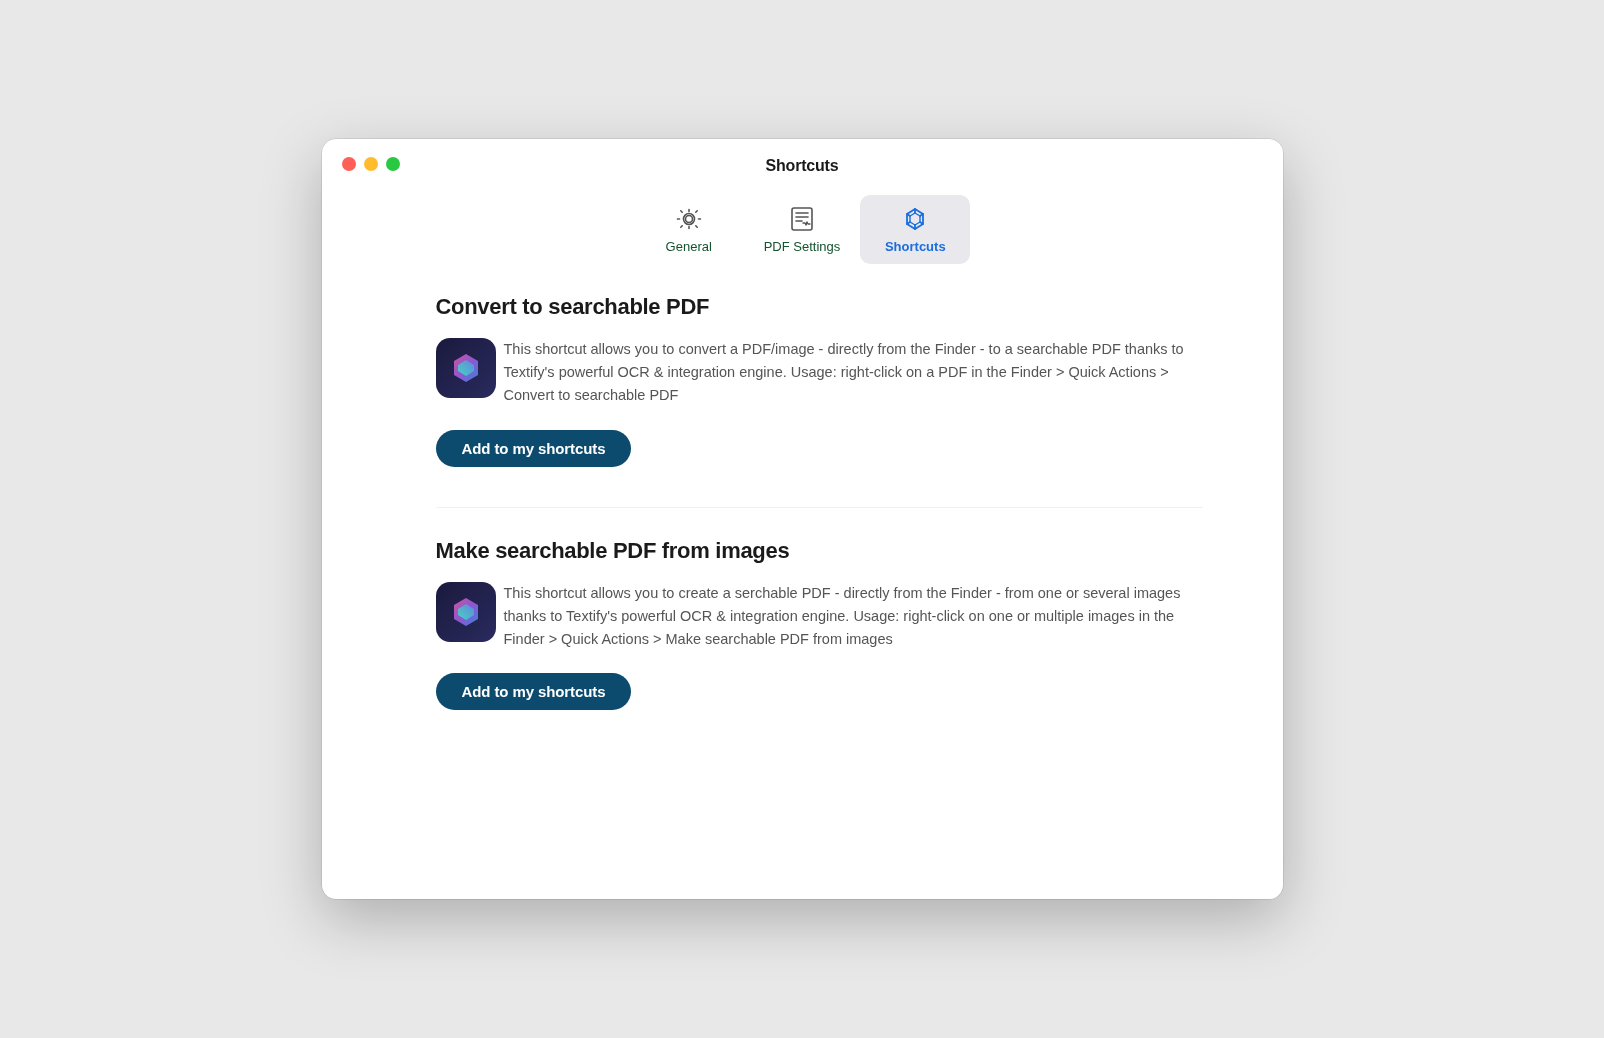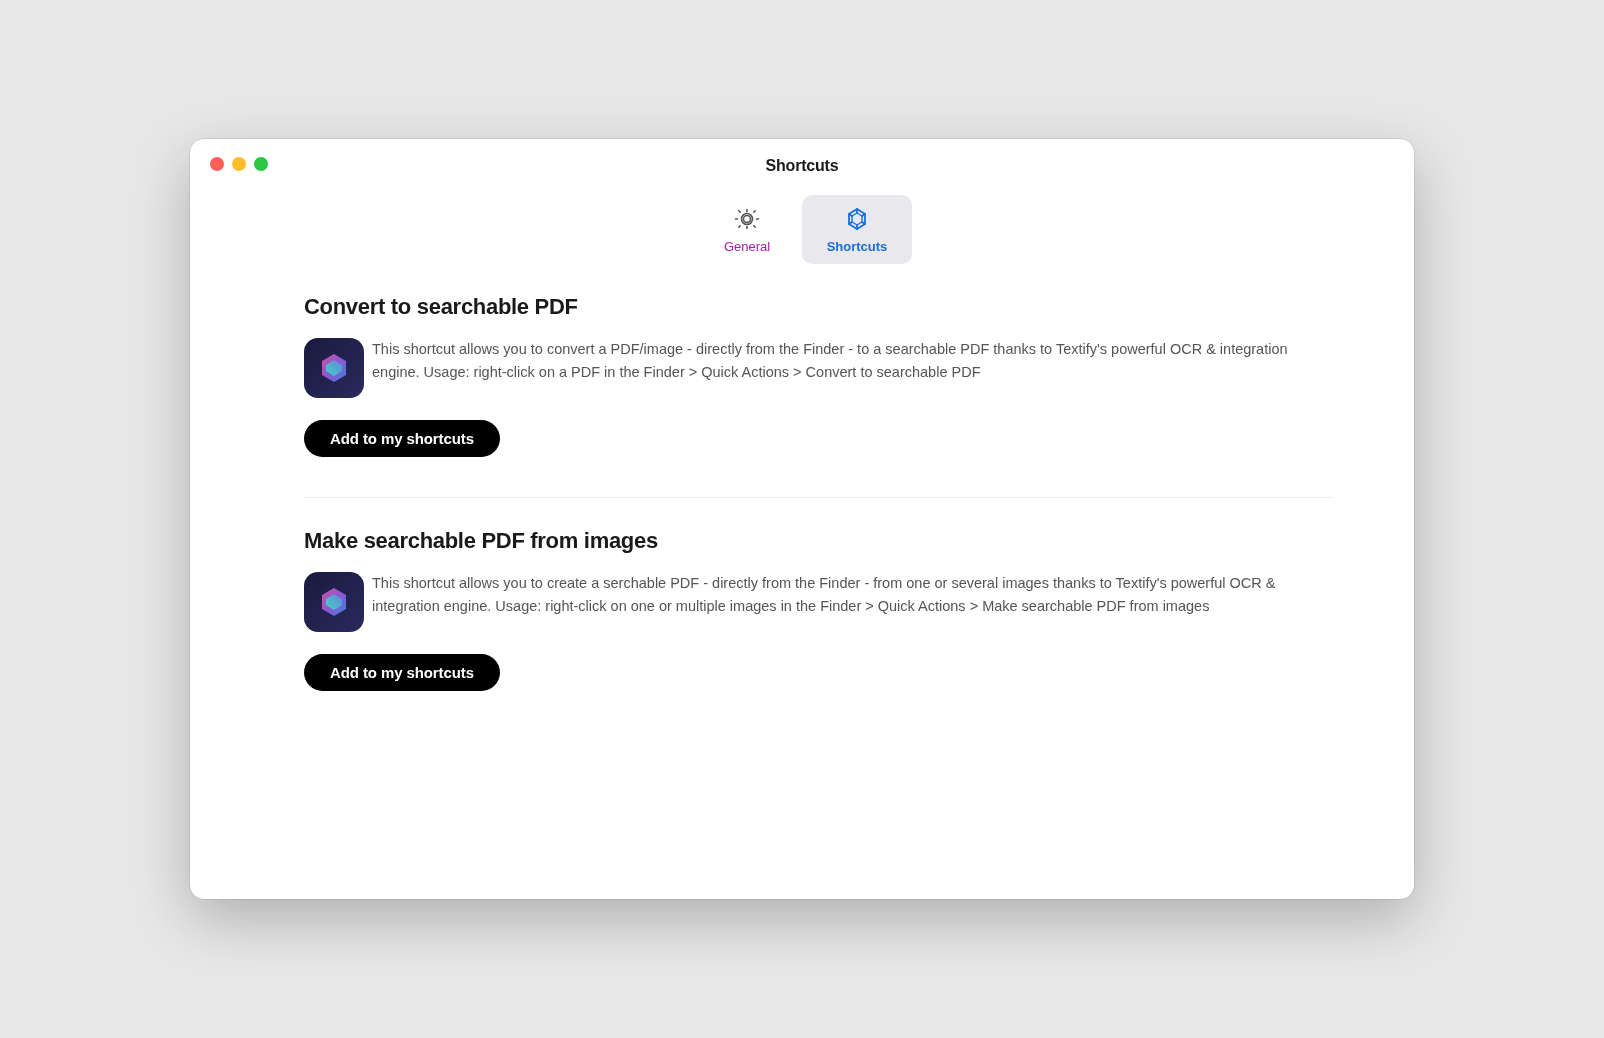--- a/index.html
+++ b/index.html
@@ -11,21 +11,21 @@
     body {
       background: #e8e8e8;
       display: flex;
       align-items: center;
       justify-content: center;
       min-height: 100vh;
       font-family: -apple-system, BlinkMacSystemFont, 'SF Pro Display', 'Helvetica Neue', sans-serif;
     }
 
     .window {
-      width: 1224px;
+      width: 961px;
       min-height: 760px;
       background: #ffffff;
       border-radius: 14px;
       box-shadow: 0 20px 60px rgba(0,0,0,0.25), 0 0 0 0.5px rgba(0,0,0,0.15);
       overflow: hidden;
       position: relative;
     }
 
     .title-bar {
       display: flex;
@@ -99,21 +99,21 @@
       justify-content: center;
     }
 
     .tab-icon svg {
       width: 28px;
       height: 28px;
     }
 
     .tab-label {
       font-size: 13px;
-      color: #a21caf;
+      color: #14532d;
       font-weight: 400;
     }
 
     .tab-item.active .tab-label {
       color: #1a6ee0;
       font-weight: 600;
     }
 
     .tab-item.active .tab-icon svg {
       stroke: #1a6ee0;
@@ -167,21 +167,21 @@
     }
 
     .shortcut-description {
       font-size: 14.5px;
       color: #555;
       line-height: 1.6;
       flex: 1;
     }
 
     .add-btn {
-      background: #000000;
+      background: #0c4a6e;
       color: #ffffff;
       border: none;
       border-radius: 22px;
       padding: 10px 26px;
       font-size: 15px;
       font-weight: 600;
       cursor: pointer;
       letter-spacing: -0.1px;
     }
 
@@ -210,20 +210,32 @@
       <div class="tab-icon">
         <svg viewBox="0 0 28 28" stroke-width="1.6" stroke-linecap="round" stroke-linejoin="round">
           <circle cx="14" cy="14" r="3.5"></circle>
           <path d="M14 4.5v2M14 21.5v2M4.5 14h-2M25.5 14h-2M7.2 7.2l-1.4-1.4M22.2 22.2l-1.4-1.4M7.2 20.8l-1.4 1.4M22.2 5.8l-1.4 1.4"></path>
           <circle cx="14" cy="14" r="5.5"></circle>
         </svg>
       </div>
       <span class="tab-label">General</span>
     </div>
 
+    <div class="tab-item">
+      <div class="tab-icon">
+        <svg viewBox="0 0 28 28" stroke-width="1.6" stroke-linecap="round" stroke-linejoin="round">
+          <rect x="4" y="3" width="20" height="22" rx="2"></rect>
+          <line x1="8" y1="8" x2="20" y2="8"></line>
+          <line x1="8" y1="12" x2="20" y2="12"></line>
+          <line x1="8" y1="16" x2="14" y2="16"></line>
+          <path d="M15 18h2l1 2 1-3 1 2h2" stroke-width="1.4"></path>
+        </svg>
+      </div>
+      <span class="tab-label">PDF Settings</span>
+    </div>
 
 
     <div class="tab-item active">
       <div class="tab-icon">
         <svg viewBox="0 0 28 28" stroke-width="1.8" stroke-linecap="round" stroke-linejoin="round" stroke="#1a6ee0" fill="none">
           <path d="M14 4 L22 9 L22 19 L14 24 L6 19 L6 9 Z"></path>
           <path d="M14 8 L19 11 L19 17 L14 20 L9 17 L9 11 Z" stroke-width="1.4"></path>
           <line x1="14" y1="4" x2="14" y2="8"></line>
           <line x1="22" y1="9" x2="19" y2="11"></line>
           <line x1="22" y1="19" x2="19" y2="17"></line>

